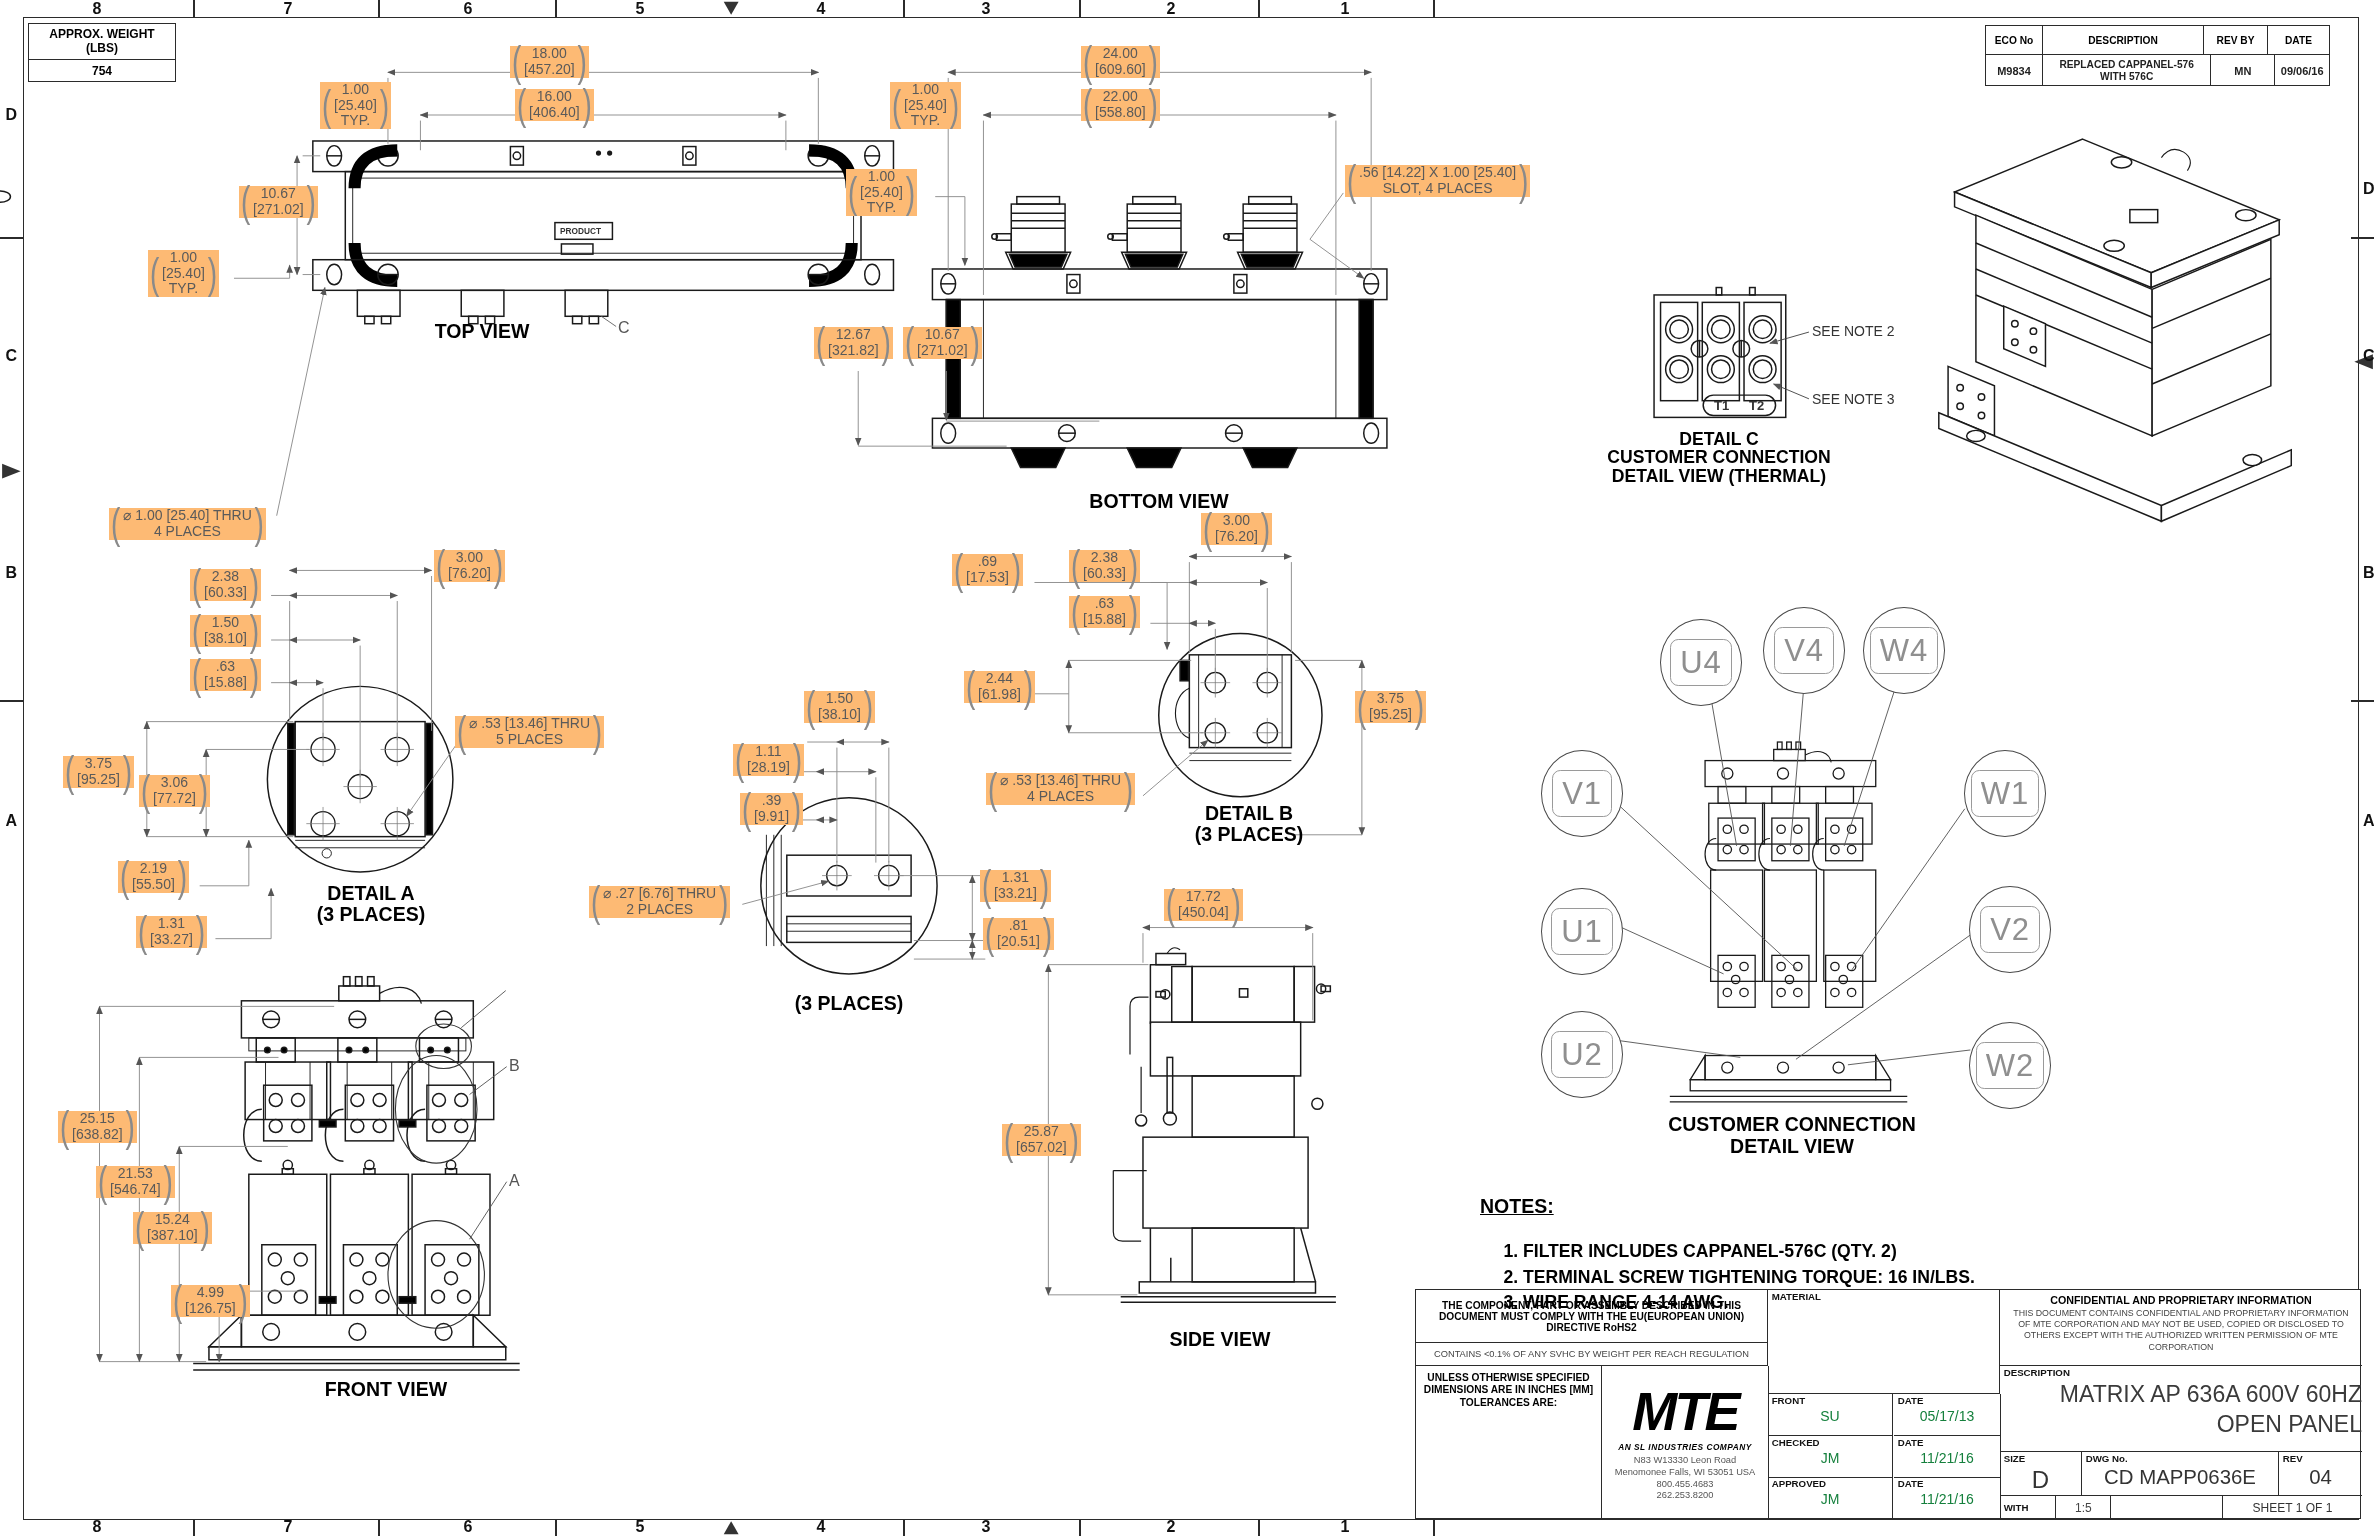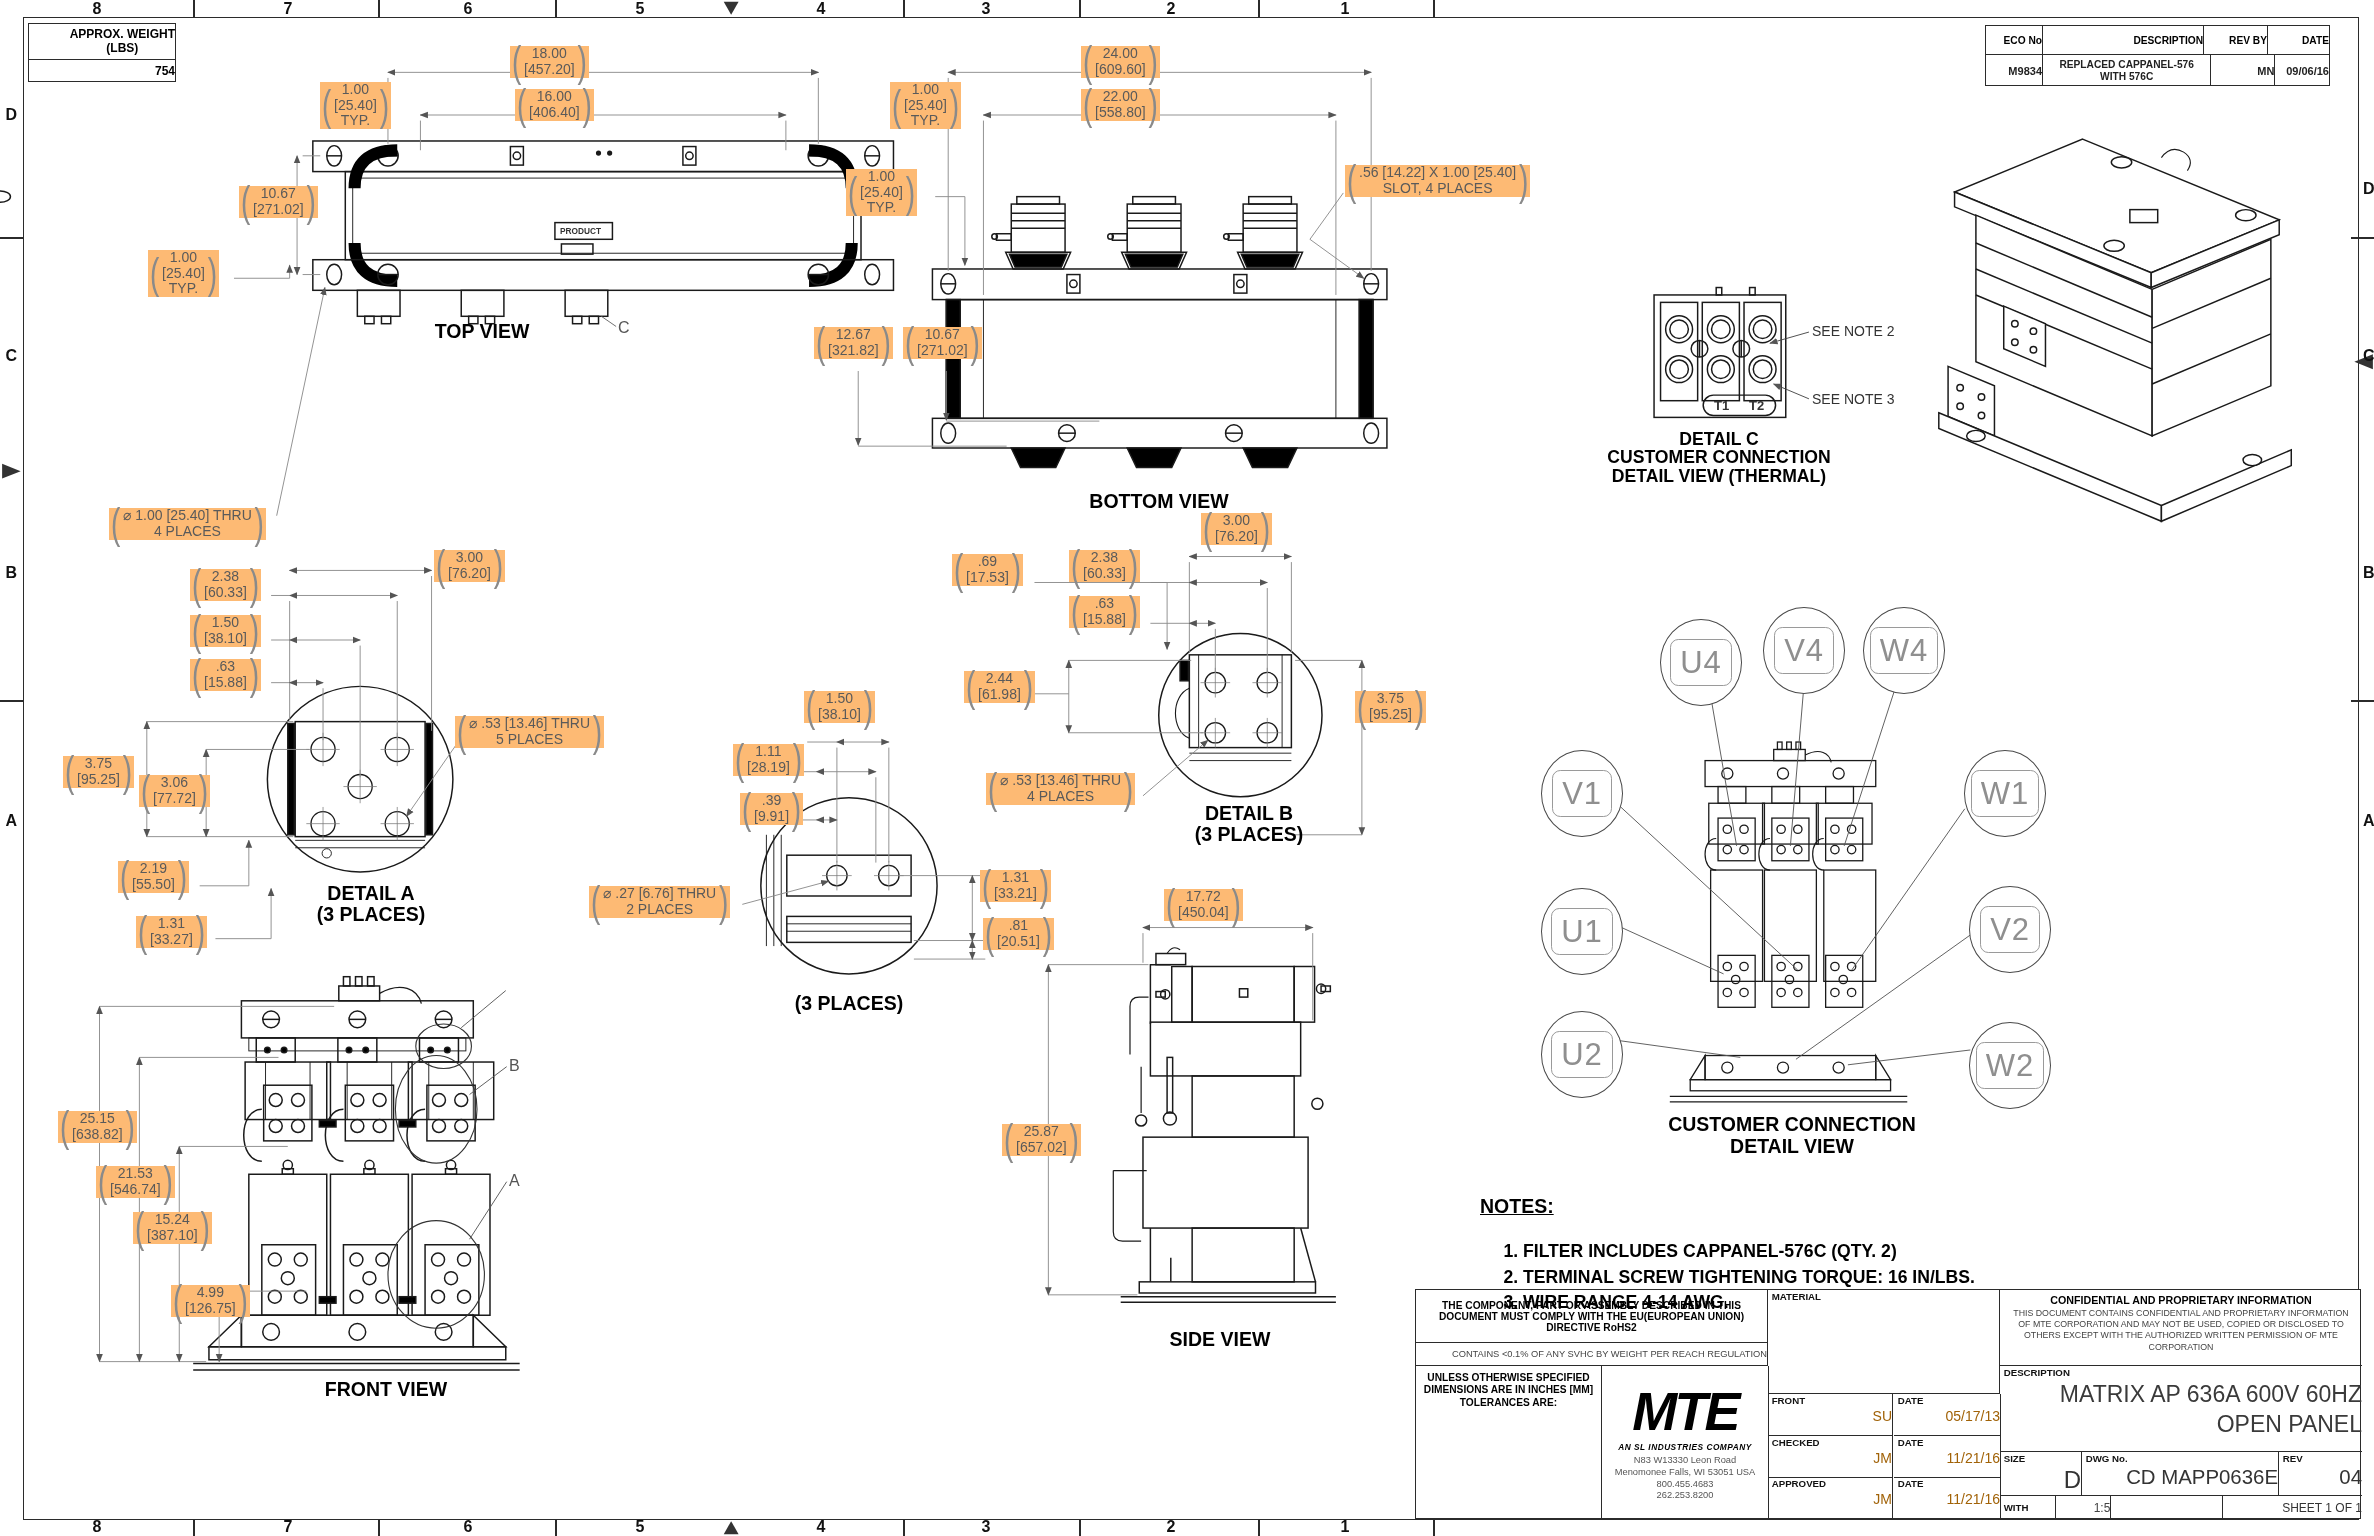--- a/index.html
+++ b/index.html
@@ -27,22 +27,22 @@
            display:flex;align-items:center;justify-content:center;z-index:4;background:#fff}
   .balloon span{border:1.3px solid #9a9a9a;border-radius:8.3px;padding:7.4px 9.3px;color:#8f8f8f;
            font-size:31px;font-weight:500;letter-spacing:0.9px;line-height:1}
   
   .notes-title{position:absolute;font-size:19.5px;font-weight:bold;text-decoration:underline;color:#000;z-index:4}
   ol.notes{position:absolute;margin:0;padding-left:43px;font-size:17.6px;font-weight:bold;color:#000;
            line-height:1.45;z-index:4}
   
   .tb{position:absolute;border:1.3px solid #2b2b2b;box-sizing:border-box;z-index:3;background:#fff}
   .tbl{font-size:9.7px;font-weight:bold;color:#111;padding:1.9px 3.7px;line-height:1.1}
-  .tbv{color:#a16207}
-  .ctr{display:flex;align-items:center;justify-content:flex-end;text-align:center}
+  .tbv{color:#15803d}
+  .ctr{display:flex;align-items:center;justify-content:center;text-align:center}
   .weight-hd{font-size:12px;font-weight:bold;line-height:1.15}
   .eco-hd{font-size:10.2px;font-weight:bold}
   .eco-v{font-size:11px;font-weight:bold;color:#222}
   .mte-logo{font-size:54px;font-weight:900;font-style:italic;letter-spacing:-2.8px;color:#000;line-height:1}
   .mte-sub{font-size:8.3px;font-weight:bold;font-style:italic;color:#000;letter-spacing:0.5px}
   .addr{font-size:9.3px;color:#555;line-height:1.25;text-align:center}
   .tol{font-size:10.7px;font-weight:bold;color:#111;line-height:2.1;white-space:nowrap}
   .desc-big{font-size:23px;color:#3a3a3a;line-height:1.3;text-align:right}
 </style>
 </head>

